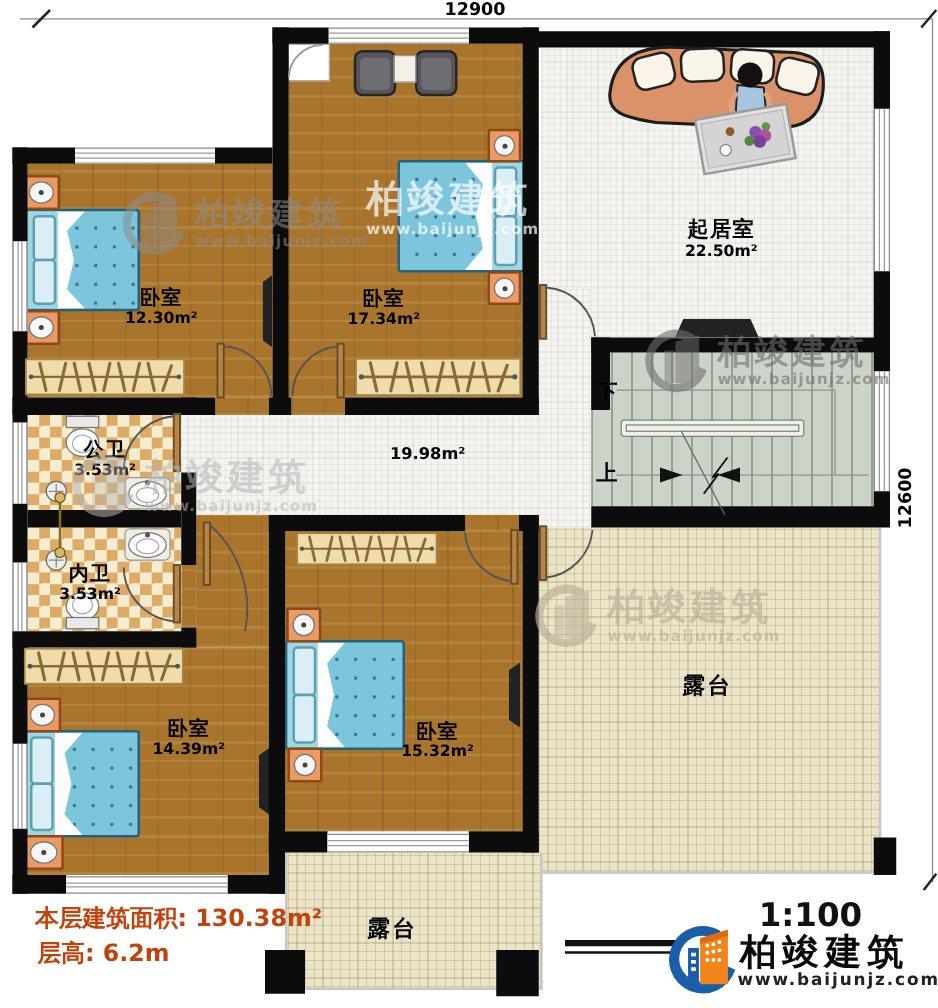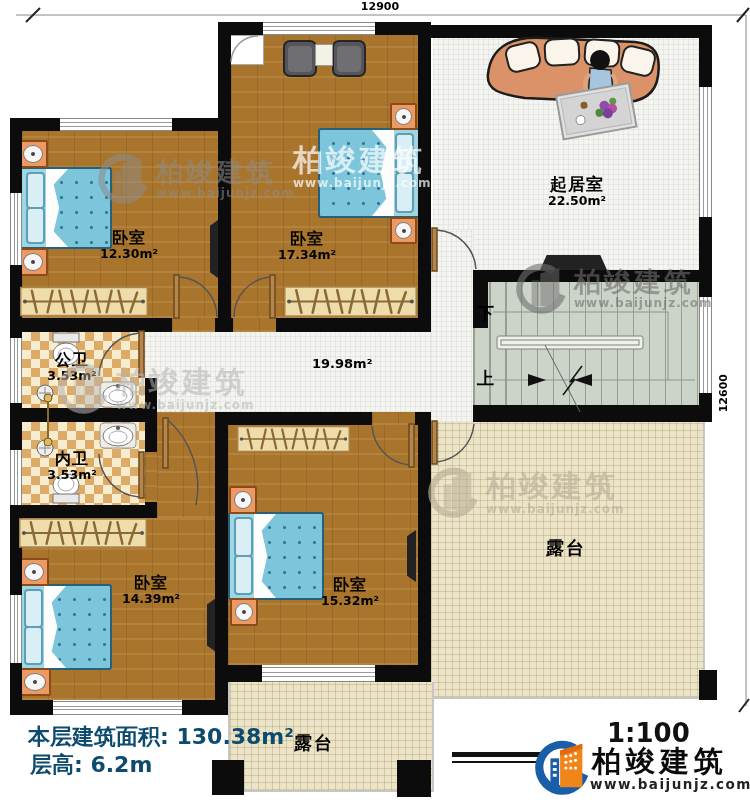--- a/index.html
+++ b/index.html
@@ -29,21 +29,21 @@
   .terrace{position:absolute;background:#ece4c8;
         background-image:repeating-linear-gradient(0deg,rgba(150,130,70,.28) 0 1px,transparent 1px 7px),
                          repeating-linear-gradient(90deg,rgba(150,130,70,.28) 0 1px,transparent 1px 7px);}
   .stairs-floor{position:absolute;background:#ccd3c9;
         background-image:repeating-linear-gradient(90deg,#96a092 0 1.5px,transparent 1.5px 16px);}
   
   .room-label{position:absolute;text-align:center;line-height:1.12;color:#000;}
   .rl-name{font-size:16px;font-weight:700;letter-spacing:1px;}
   .rl-area{font-size:12.5px;font-weight:700;}
   .small-label{position:absolute;font-size:13px;font-weight:700;color:#000;}
-  .dim-label{position:absolute;font-size:11px;font-weight:700;color:#000;}
+  .dim-label{position:absolute;font-size:14px;font-weight:700;color:#000;}
   .stair-label{position:absolute;font-size:17px;font-weight:700;color:#000;}
   
   .bed{position:absolute;background:#7cc5da;border:2px solid #27607a;border-radius:3px;}
   .bed-inner{position:absolute;top:0;left:0;right:0;bottom:0;}
   .bed.flip .bed-inner{transform:scaleX(-1);}
   .bed-head{position:absolute;top:0;bottom:0;left:0;width:26px;background:#9ed6e4;}
   .pillow{position:absolute;left:4px;width:15px;height:42%;background:#d9eef5;border:2px solid #5f9fb4;border-radius:4px;}
   .pillow.p1{top:4%;} .pillow.p2{bottom:4%;}
   .bed-fold{position:absolute;top:0;bottom:0;left:24px;width:22px;background:#fdfdfd;
             clip-path:polygon(0 0,100% 0,35% 20%,60% 50%,35% 80%,100% 100%,0 100%);}
@@ -57,21 +57,21 @@
   .chair{position:absolute;background:#55555a;border:2px solid #26262a;border-radius:7px;}
   .chair-seat{position:absolute;left:3px;right:3px;top:4px;bottom:3px;background:#6e6e73;border-radius:4px;}
   .side-table{position:absolute;background:#f4f1e6;border:1px solid #999;}
   .tv{position:absolute;background:#222;}
   .corner-box{position:absolute;background:#fff;border:1px solid #aaa;}
   
   .wm{position:absolute;display:flex;align-items:center;gap:6px;pointer-events:none;}
   .wm-name{font-size:27px;font-weight:700;letter-spacing:3px;line-height:1.05;}
   .wm-site{font-size:12px;font-weight:700;letter-spacing:1px;}
   
-  .foot-left{position:absolute;font-size:22px;font-weight:700;color:#0c4a6e;}
+  .foot-left{position:absolute;font-size:19px;font-weight:700;color:#c2410c;}
   .plan-title{position:absolute;font-size:30px;font-weight:700;letter-spacing:2px;color:#111;}
   .plan-scale{position:absolute;font-size:26px;font-weight:700;color:#111;}
   .title-line{position:absolute;background:#111;}
   .brand-name{position:absolute;font-size:29px;font-weight:700;letter-spacing:5px;color:#0a0a0a;}
   .brand-site{position:absolute;font-size:13.5px;font-weight:700;letter-spacing:1.5px;color:#222;}
   .overlay{position:absolute;left:0;top:0;pointer-events:none;}
 </style>
 </head>
 <body>
 
@@ -361,21 +361,21 @@
     <div class="rl-area">12.30m²</div>
   </div>
   <div class="room-label" style="left:268px;top:230px;width:78px;">
     <div class="rl-name">卧室</div>
     <div class="rl-area">17.34m²</div>
   </div>
   <div class="room-label" style="left:537px;top:175px;width:80px;">
     <div class="rl-name" style="font-size:17px;">起居室</div>
     <div class="rl-area">22.50m²</div>
   </div>
-  <div class="room-label" style="left:36px;top:351px;width:72px;">
+  <div class="room-label" style="left:48px;top:351px;width:72px;">
     <div class="rl-name">公卫</div>
     <div class="rl-area">3.53m²</div>
   </div>
   <div class="room-label" style="left:36px;top:450px;width:72px;">
     <div class="rl-name">内卫</div>
     <div class="rl-area">3.53m²</div>
   </div>
   <div class="room-label" style="left:112px;top:574px;width:78px;">
     <div class="rl-name">卧室</div>
     <div class="rl-area">14.39m²</div>

